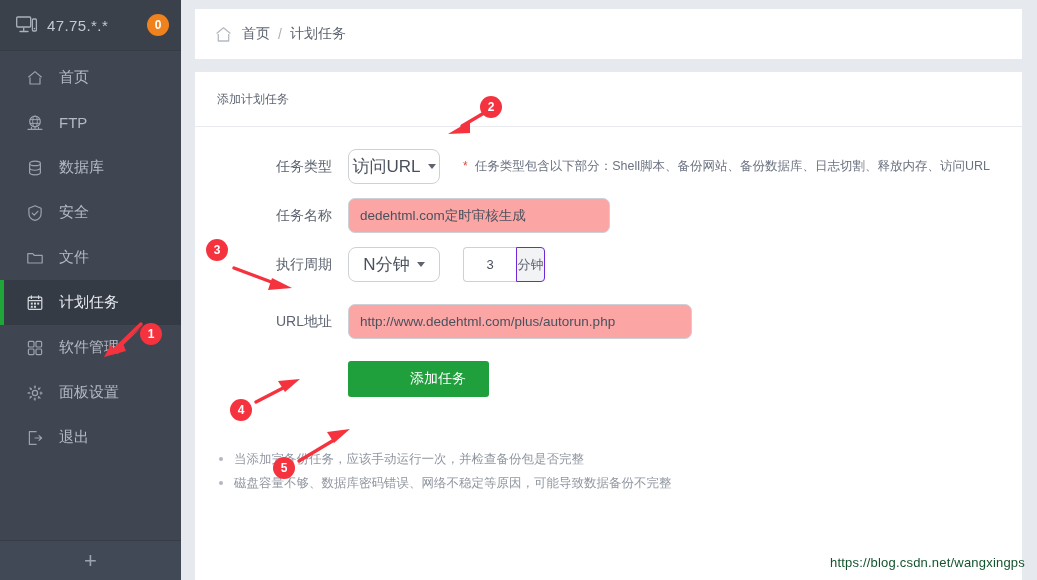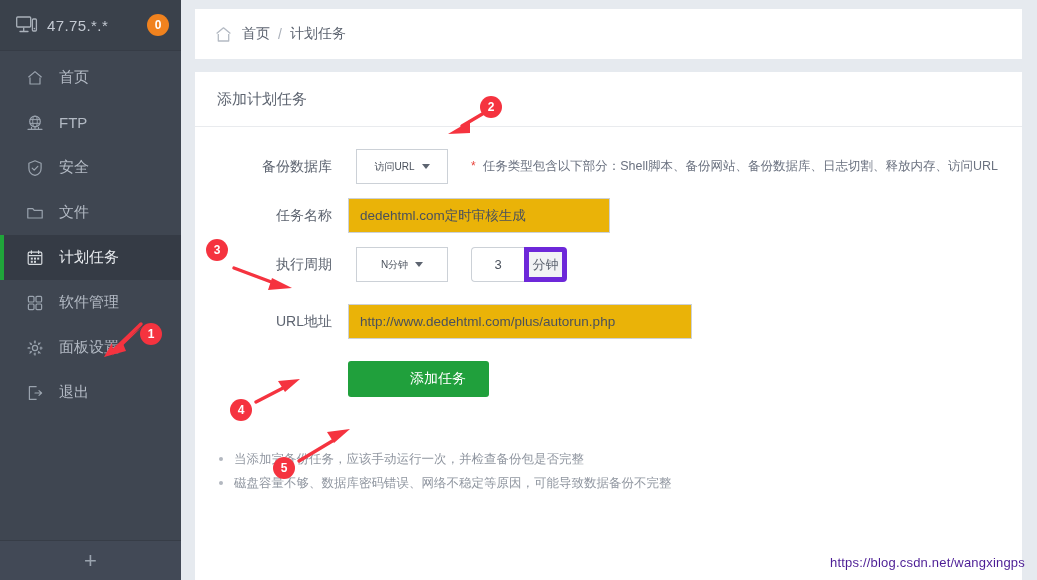--- a/index.html
+++ b/index.html
@@ -144,21 +144,21 @@
 
   .panel {
     height: 508px;
     position: relative;
   }
   .panel-title {
     height: 55px;
     display: flex;
     align-items: center;
     padding-left: 22px;
-    font-size: 15px;
+    font-size: 12px;
     color: #5d6470;
     border-bottom: 1px solid #e9ebee;
   }
 
   .form {
     padding-top: 22px;
   }
   .frow {
     display: flex;
     align-items: center;
@@ -169,50 +169,49 @@
     text-align: right;
     padding-right: 16px;
     font-size: 14px;
     color: #5d6470;
     flex: 0 0 153px;
   }
   .select-box {
     width: 92px;
     height: 35px;
     border: 1px solid #ccd1d7;
-    border-radius: 0;
+    border-radius: 8px;
     background: #fff;
     display: flex;
     align-items: center;
     justify-content: center;
-    font-size: 10px;
+    font-size: 17px;
     color: #4a515c;
     cursor: pointer;
     position: relative;
-    margin-left: 8px;
   }
   .select-box .caret {
     margin-left: 7px;
     width: 0; height: 0;
     border-left: 4px solid transparent;
     border-right: 4px solid transparent;
     border-top: 5px solid #5d6470;
   }
   .hint {
     margin-left: 23px;
     font-size: 12.5px;
     color: #6b7280;
     white-space: nowrap;
   }
   .hint .star { color: #e8453c; margin-right: 7px; font-size: 12px; }
   .text-input {
     height: 35px;
     border: 1px solid #ccd1d7;
-    border-radius: 0;
-    background: #eab308;
+    border-radius: 7px;
+    background: #fca5a5;
     font-size: 13.5px;
     color: #4a515c;
     padding: 0 11px;
     display: flex;
     align-items: center;
     font-family: "Liberation Sans", sans-serif;
   }
   .name-input { width: 262px; }
   .url-input { width: 344px; }
   .num-group {
@@ -226,22 +225,22 @@
     border-right: none;
     border-radius: 4px 0 0 4px;
     background: #fff;
     display: flex;
     align-items: center;
     justify-content: center;
     font-size: 13px;
     color: #4a515c;
   }
   .num-addon {
-    width: 43px;
-    border: 5px solid #6d28d9;
+    width: 29px;
+    border: 1px solid #6d28d9;
     border-radius: 0 4px 4px 0;
     background: #f2f3f5;
     display: flex;
     align-items: center;
     justify-content: center;
     font-size: 13px;
     color: #5d6470;
   }
   .btn-row { margin-top: 22px; }
   .btn-submit {
@@ -298,21 +297,21 @@
     display: flex;
     align-items: center;
     justify-content: center;
     font-family: "Liberation Sans", sans-serif;
   }
   .watermark {
     position: absolute;
     right: 12px;
     bottom: 10px;
     font-size: 13px;
-    color: #4c1d95;
+    color: #14532d;
     letter-spacing: .2px;
     z-index: 60;
     font-family: "Liberation Sans", sans-serif;
   }
 </style>
 </head>
 <body>
 
 <div id="app">
 
@@ -351,20 +350,30 @@
             <circle cx="9" cy="7.5" r="5.3" stroke="currentColor" stroke-width="1.2"></circle>
             <ellipse cx="9" cy="7.5" rx="2.3" ry="5.3" stroke="currentColor" stroke-width="1"></ellipse>
             <path d="M3.8 5.6h10.4M3.8 9.4h10.4" stroke="currentColor" stroke-width="1"></path>
             <path d="M2 15.3h14" stroke="currentColor" stroke-width="1.2" stroke-linecap="round"></path>
             <path d="M5.5 13v2.3M12.5 13v2.3M9 13v2.3" stroke="currentColor" stroke-width="1"></path>
           </svg>
         </span>
         <span>FTP</span>
       </div>
 
+      <div class="sb-item">
+        <span class="ico">
+          <svg width="18" height="18" viewBox="0 0 18 18" fill="none">
+            <ellipse cx="9" cy="4.4" rx="5.4" ry="2.2" stroke="currentColor" stroke-width="1.2"></ellipse>
+            <path d="M3.6 4.4v9.2c0 1.2 2.4 2.2 5.4 2.2s5.4-1 5.4-2.2V4.4" stroke="currentColor" stroke-width="1.2"></path>
+            <path d="M3.6 9c0 1.2 2.4 2.2 5.4 2.2s5.4-1 5.4-2.2" stroke="currentColor" stroke-width="1.1"></path>
+          </svg>
+        </span>
+        <span>数据库</span>
+      </div>
 
 
       <div class="sb-item">
         <span class="ico">
           <svg width="18" height="18" viewBox="0 0 18 18" fill="none">
             <path d="M9 1.8 2.9 4.3v5c0 3.4 2.5 6.3 6.1 7.1 3.6-.8 6.1-3.7 6.1-7.1v-5L9 1.8z" stroke="currentColor" stroke-width="1.2" stroke-linejoin="round"></path>
             <path d="M6.2 9.1l2 2 3.6-3.8" stroke="currentColor" stroke-width="1.2" stroke-linecap="round" stroke-linejoin="round"></path>
           </svg>
         </span>
         <span>安全</span>
@@ -446,21 +455,21 @@
       <span class="bc-sep">/</span>
       <span class="bc-cur">计划任务</span>
     </div>
 
     <div class="card panel">
       <div class="panel-title">添加计划任务</div>
 
       <div class="form">
 
         <div class="frow">
-          <div class="flabel">备份数据库</div>
+          <div class="flabel">任务类型</div>
           <div class="select-box">
             <span>访问URL</span>
             <span class="caret"></span>
           </div>
           <div class="hint">
             <span class="star">*</span><span>任务类型包含以下部分：Shell脚本、备份网站、备份数据库、日志切割、释放内存、访问URL</span>
           </div>
         </div>
 
         <div class="frow">

